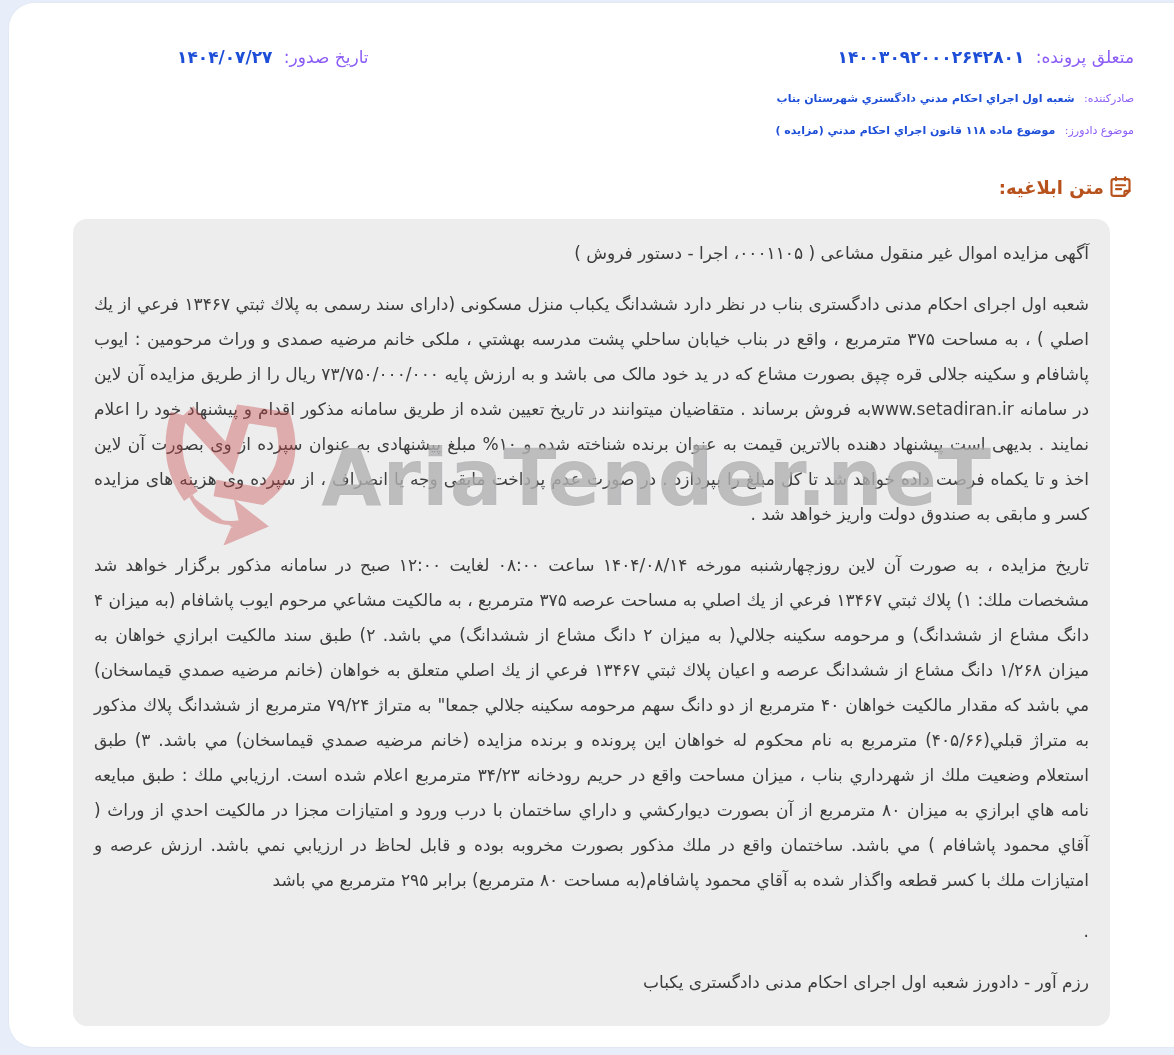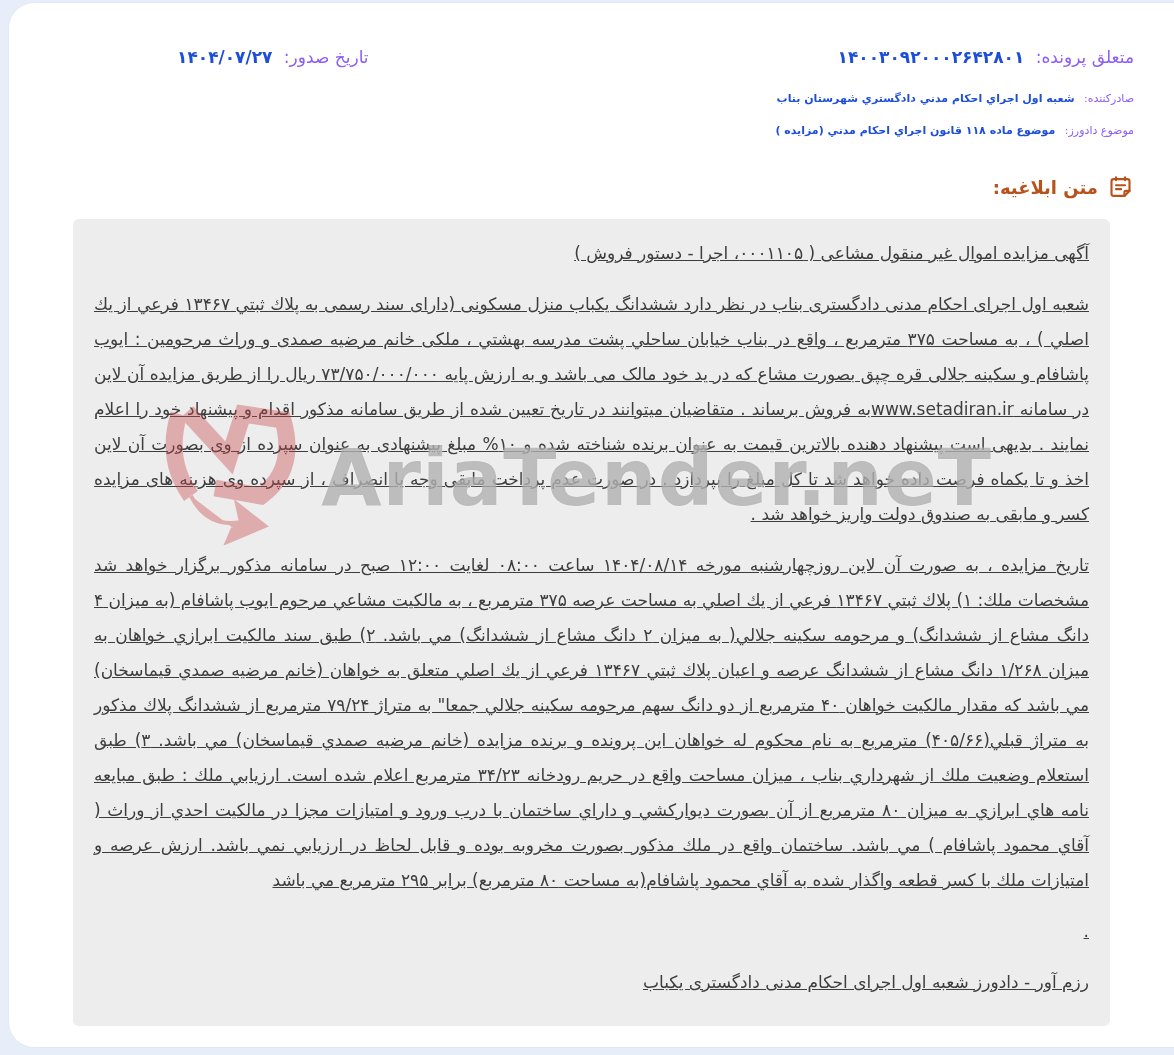--- a/index.html
+++ b/index.html
@@ -34,38 +34,37 @@
     margin-bottom: 25px;
   }
   .field { white-space: nowrap; }
   .label { color: #8b5cf6; }
   .value { color: #1d4ed8; font-weight: bold; margin-right: 6px; }
   .single-row { font-size: 11px; margin-bottom: 19px; }
   
   .section-title {
     display: flex;
     align-items: center;
-    gap: 9px;
+    gap: 3px;
     margin: 37px 40px 18px 40px;
     color: #b8521c;
     font-weight: bold;
     font-size: 18px;
   }
   .section-title .icon-wrap { display: inline-flex; }
   
   .notice-box {
     position: relative;
     margin: 0 64px 0 64px;
     background: #ededee;
-    border-radius: 6px;
+    border-radius: 14px;
     padding: 17px 21px 26px 21px;
     color: #3d3d3d;
     font-size: 17px;
     line-height: 35px;
-    text-decoration: underline;
   }
   .notice-title { margin-bottom: 16px; }
   .para { text-align: justify; margin-bottom: 16px; }
   .dot-line { margin-bottom: 16px; }
   .signature { margin-top: 16px; }
   
   .watermark {
     position: absolute;
     top: 181px;
     right: 118px;

